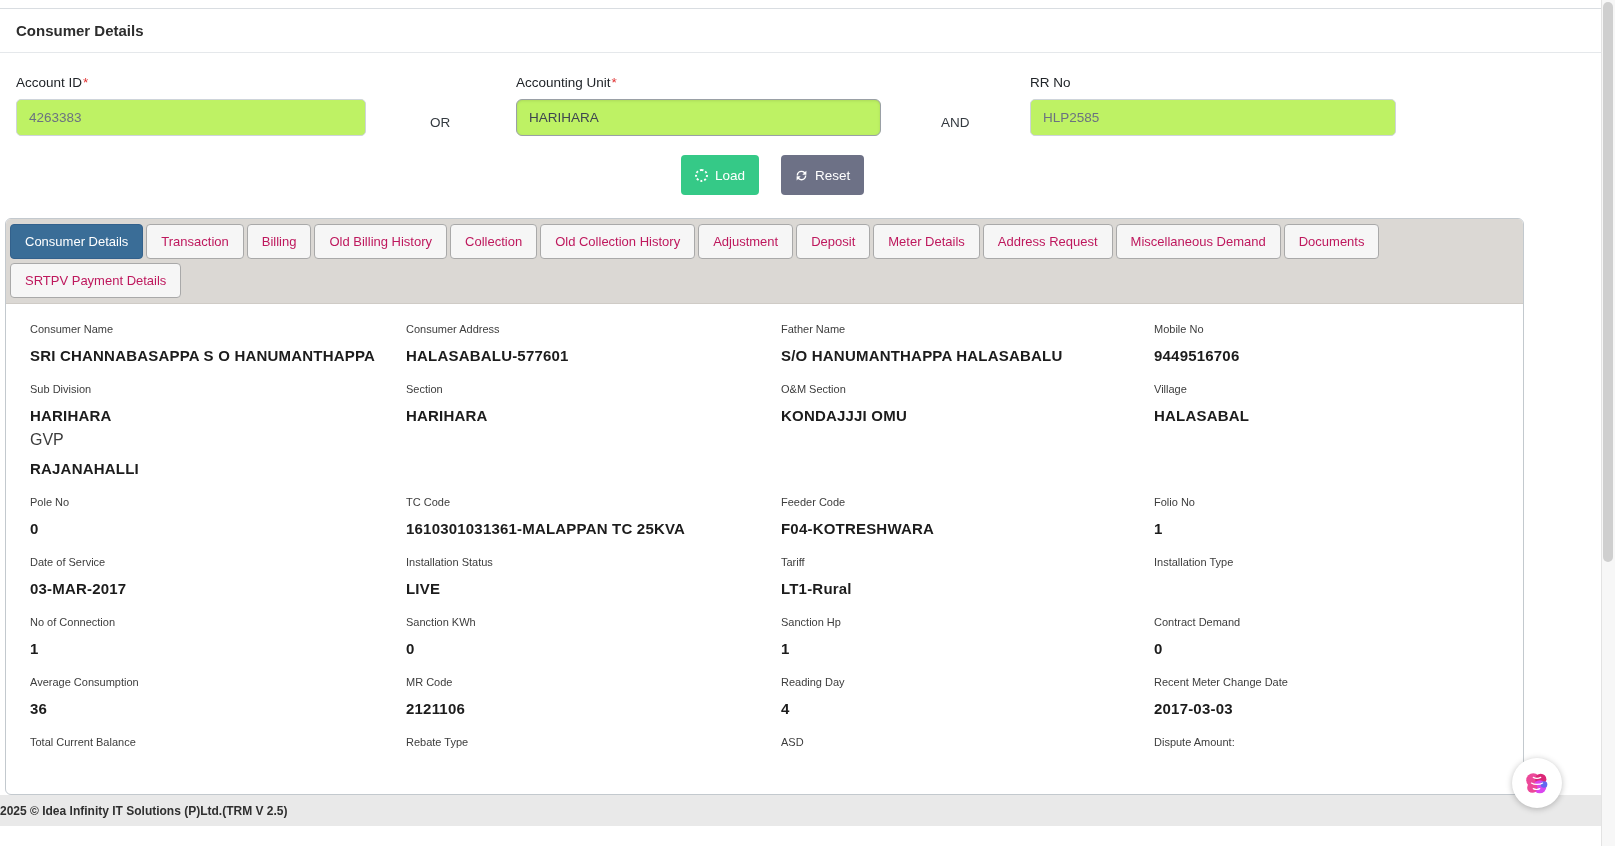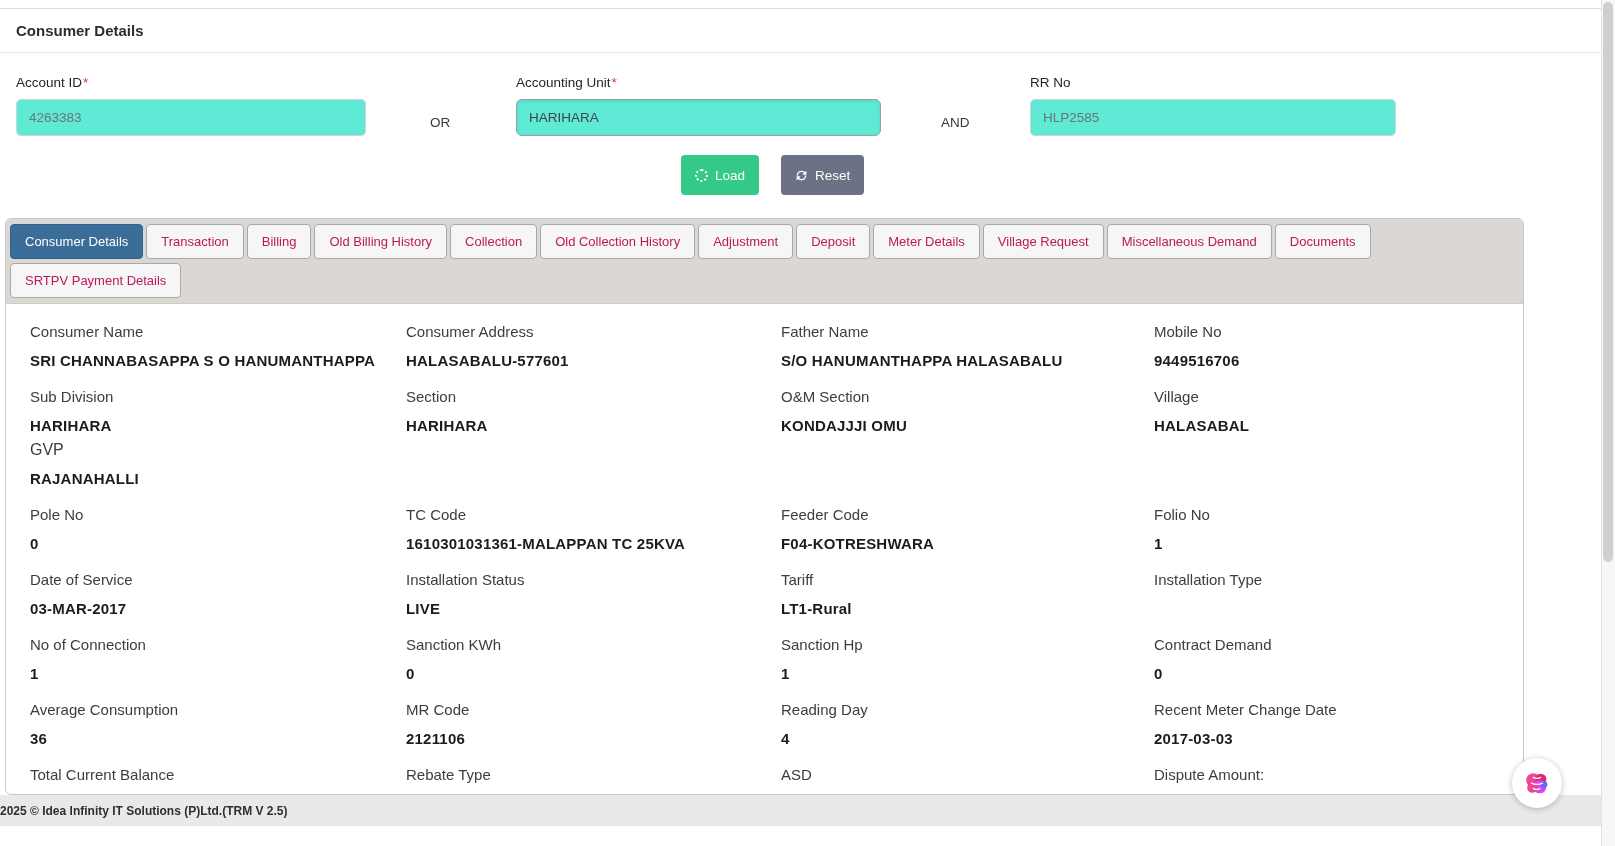--- a/index.html
+++ b/index.html
@@ -10,21 +10,21 @@
   .page-header { padding:13px 16px 13px; border-bottom:1px solid #e5e8eb; }
   .page-header h1 { font-size:15px; font-weight:bold; color:#2d2d2d; }
 
   
   .form-area { position:relative; height:150px; }
   .fld { position:absolute; }
   .fld label { display:block; font-size:13.5px; color:#212529; margin-bottom:9px; }
   .req { color:#e03131; margin-left:1px; }
   .fld input { width:100%; height:37px; border:1px solid #ced4da; border-radius:5px;
                padding:0 12px; font-size:13.5px; color:#6b7280; outline:none;
-               font-family:inherit; background:#5eead4; }
+               font-family:inherit; background:#bef264; }
   .fld-a { left:16px; top:22px; width:350px; }
   .fld-b { left:516px; top:22px; width:365px; }
   .fld-b input { border:1px solid #9aa0a6; border-radius:6px; color:#3f4650;
                  box-shadow:inset 0 1px 3px rgba(0,0,0,.10); }
   .fld-c { left:1030px; top:22px; width:366px; }
   .conj { position:absolute; font-size:13.5px; color:#343a40; top:62px; }
   .conj-or { left:430px; } .conj-and { left:941px; }
   .btn-row { position:absolute; left:681px; top:102px; display:flex; gap:22px; }
   .btn { display:inline-flex; align-items:center; gap:7px; height:40px; padding:0 14px;
          border:none; border-radius:4px; color:#fff; font-size:13.5px;
@@ -40,21 +40,21 @@
   .tabstrip { background:#dbd8d4; padding:5px 5px 1px 4px; display:flex; flex-wrap:wrap;
               border-bottom:1px solid #cfcbc6; }
   .tab { background:#f6f6f6; border:1px solid #a9a9a9; border-radius:4px; color:#be185d;
          font-size:13px; padding:9px 14px; margin:0 3px 4px 0; cursor:pointer;
          white-space:nowrap; }
   .tab.active { background:#3a6d97; border-color:#33618c; color:#fff; }
 
   .grid { display:grid; grid-template-columns:376px 375px 373px 1fr;
           padding:6px 0 0 24px; }
   .cell { margin-bottom:6px; }
-  .lbl { font-size:15px; color:#3d3d3d; padding:13px 0 12px; }
+  .lbl { font-size:11px; color:#3d3d3d; padding:13px 0 12px; }
   .val { font-size:15px; font-weight:bold; color:#1c1c1c; letter-spacing:.2px;
          min-height:17px; }
   .sub-lbl { font-size:16px; color:#3d3d3d; padding:7px 0 11px; }
 
   
   .footer { position:absolute; left:0; top:795px; width:1615px; height:31px;
             background:#e9e9e9; display:flex; align-items:center; justify-content:flex-start; }
   .footer span { font-size:12px; font-weight:bold; color:#2f2f2f; }
   .scrollbar { position:absolute; right:0; top:0; width:14px; height:846px;
                background:#f7f7f7; border-left:1px solid #e3e3e3; }
@@ -107,21 +107,21 @@
   <div class="tabstrip">
     <div class="tab active">Consumer Details</div>
     <div class="tab">Transaction</div>
     <div class="tab">Billing</div>
     <div class="tab">Old Billing History</div>
     <div class="tab">Collection</div>
     <div class="tab">Old Collection History</div>
     <div class="tab">Adjustment</div>
     <div class="tab">Deposit</div>
     <div class="tab">Meter Details</div>
-    <div class="tab">Village Request</div>
+    <div class="tab">Address Request</div>
     <div class="tab">Miscellaneous Demand</div>
     <div class="tab">Documents</div>
     <div class="tab">SRTPV Payment Details</div>
   </div>
 
   <div class="grid">
 
     <div class="cell">
       <div class="lbl">Consumer Name</div>
       <div class="val">SRI CHANNABASAPPA S O HANUMANTHAPPA</div>

